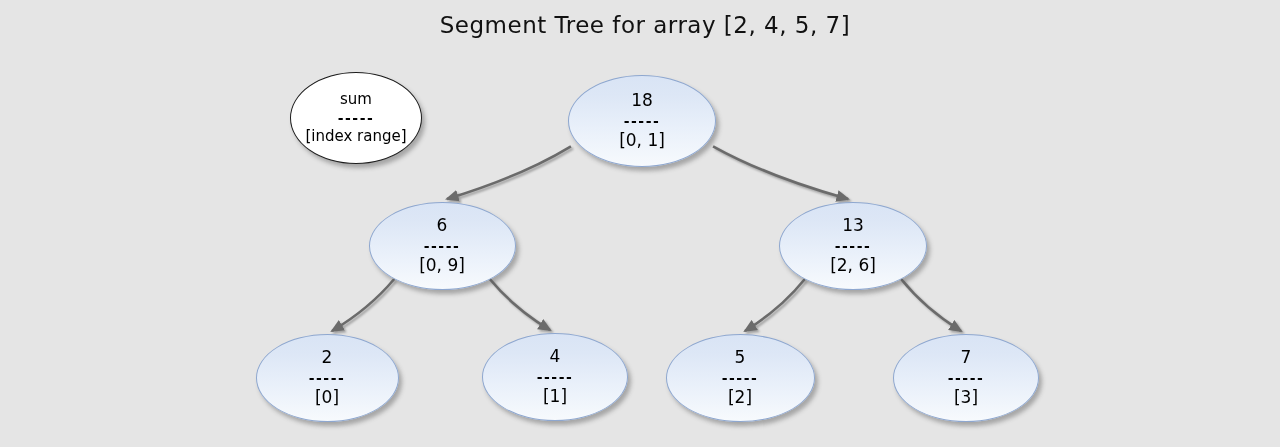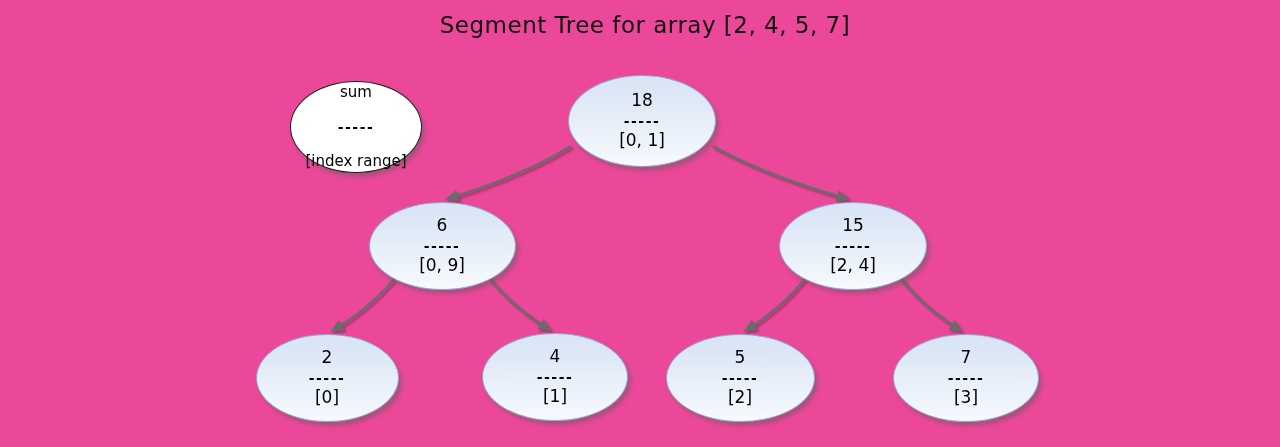--- a/index.html
+++ b/index.html
@@ -4,21 +4,21 @@
 <style>
   html, body {
     margin: 0;
     padding: 0;
     background: #ffffff;
   }
   #canvas {
     position: relative;
     width: 1280px;
     height: 447px;
-    background: #ec4899;
+    background: #e5e5e5;
     font-family: "DejaVu Sans", "Liberation Sans", sans-serif;
     overflow: hidden;
   }
   .diagram-title {
     position: absolute;
     top: 12px;
     left: 5px;
     width: 1280px;
     text-align: center;
     font-size: 23px;
@@ -84,41 +84,41 @@
         <path d="M 713.04 146.3 C 760.276 172.65, 810.2112 188.46, 848 199" fill="none" stroke="#6b6b6b" stroke-width="2.6" marker-end="url(#arrowhead)"></path>
         <path d="M 394.225 279 C 372.44625 305, 349.423 320.6, 332 331" fill="none" stroke="#6b6b6b" stroke-width="2.6" marker-end="url(#arrowhead)"></path>
         <path d="M 489.775 279 C 510.85375 304.5, 533.137 319.8, 550 330" fill="none" stroke="#6b6b6b" stroke-width="2.6" marker-end="url(#arrowhead)"></path>
         <path d="M 804.9 279 C 783.935 305, 761.772 320.6, 745 331" fill="none" stroke="#6b6b6b" stroke-width="2.6" marker-end="url(#arrowhead)"></path>
         <path d="M 901.1 279 C 922.065 305, 944.228 320.6, 961 331" fill="none" stroke="#6b6b6b" stroke-width="2.6" marker-end="url(#arrowhead)"></path>
       </g>
   </svg>
 
   <div class="diagram-title">Segment Tree for array [2, 4, 5, 7]</div>
 
-  <div class="legend-node" id="legend" style="left: 290px; top: 81px; width: 132px; height: 92px; justify-content: space-between;">
+  <div class="legend-node" id="legend" style="left: 290px; top: 72px; width: 132px; height: 92px;">
     <div class="node-value">sum</div>
     <div class="node-separator">-----</div>
     <div class="node-range">[index range]</div>
   </div>
 
   <div id="nodes-root">
       <div class="tree-node" style="left: 568px; top: 75px; width: 148px; height: 92px;">
     <div class="node-value">18</div>
     <div class="node-separator">-----</div>
     <div class="node-range">[0, 1]</div>
   </div>
       <div class="tree-node" style="left: 368.5px; top: 202px; width: 147px; height: 88px;">
     <div class="node-value">6</div>
     <div class="node-separator">-----</div>
     <div class="node-range">[0, 9]</div>
   </div>
       <div class="tree-node" style="left: 779px; top: 202px; width: 148px; height: 88px;">
-    <div class="node-value">15</div>
+    <div class="node-value">13</div>
     <div class="node-separator">-----</div>
-    <div class="node-range">[2, 4]</div>
+    <div class="node-range">[2, 6]</div>
   </div>
       <div class="tree-node" style="left: 255.5px; top: 334px; width: 143px; height: 88px;">
     <div class="node-value">2</div>
     <div class="node-separator">-----</div>
     <div class="node-range">[0]</div>
   </div>
       <div class="tree-node" style="left: 482px; top: 333px; width: 146px; height: 88px;">
     <div class="node-value">4</div>
     <div class="node-separator">-----</div>
     <div class="node-range">[1]</div>

